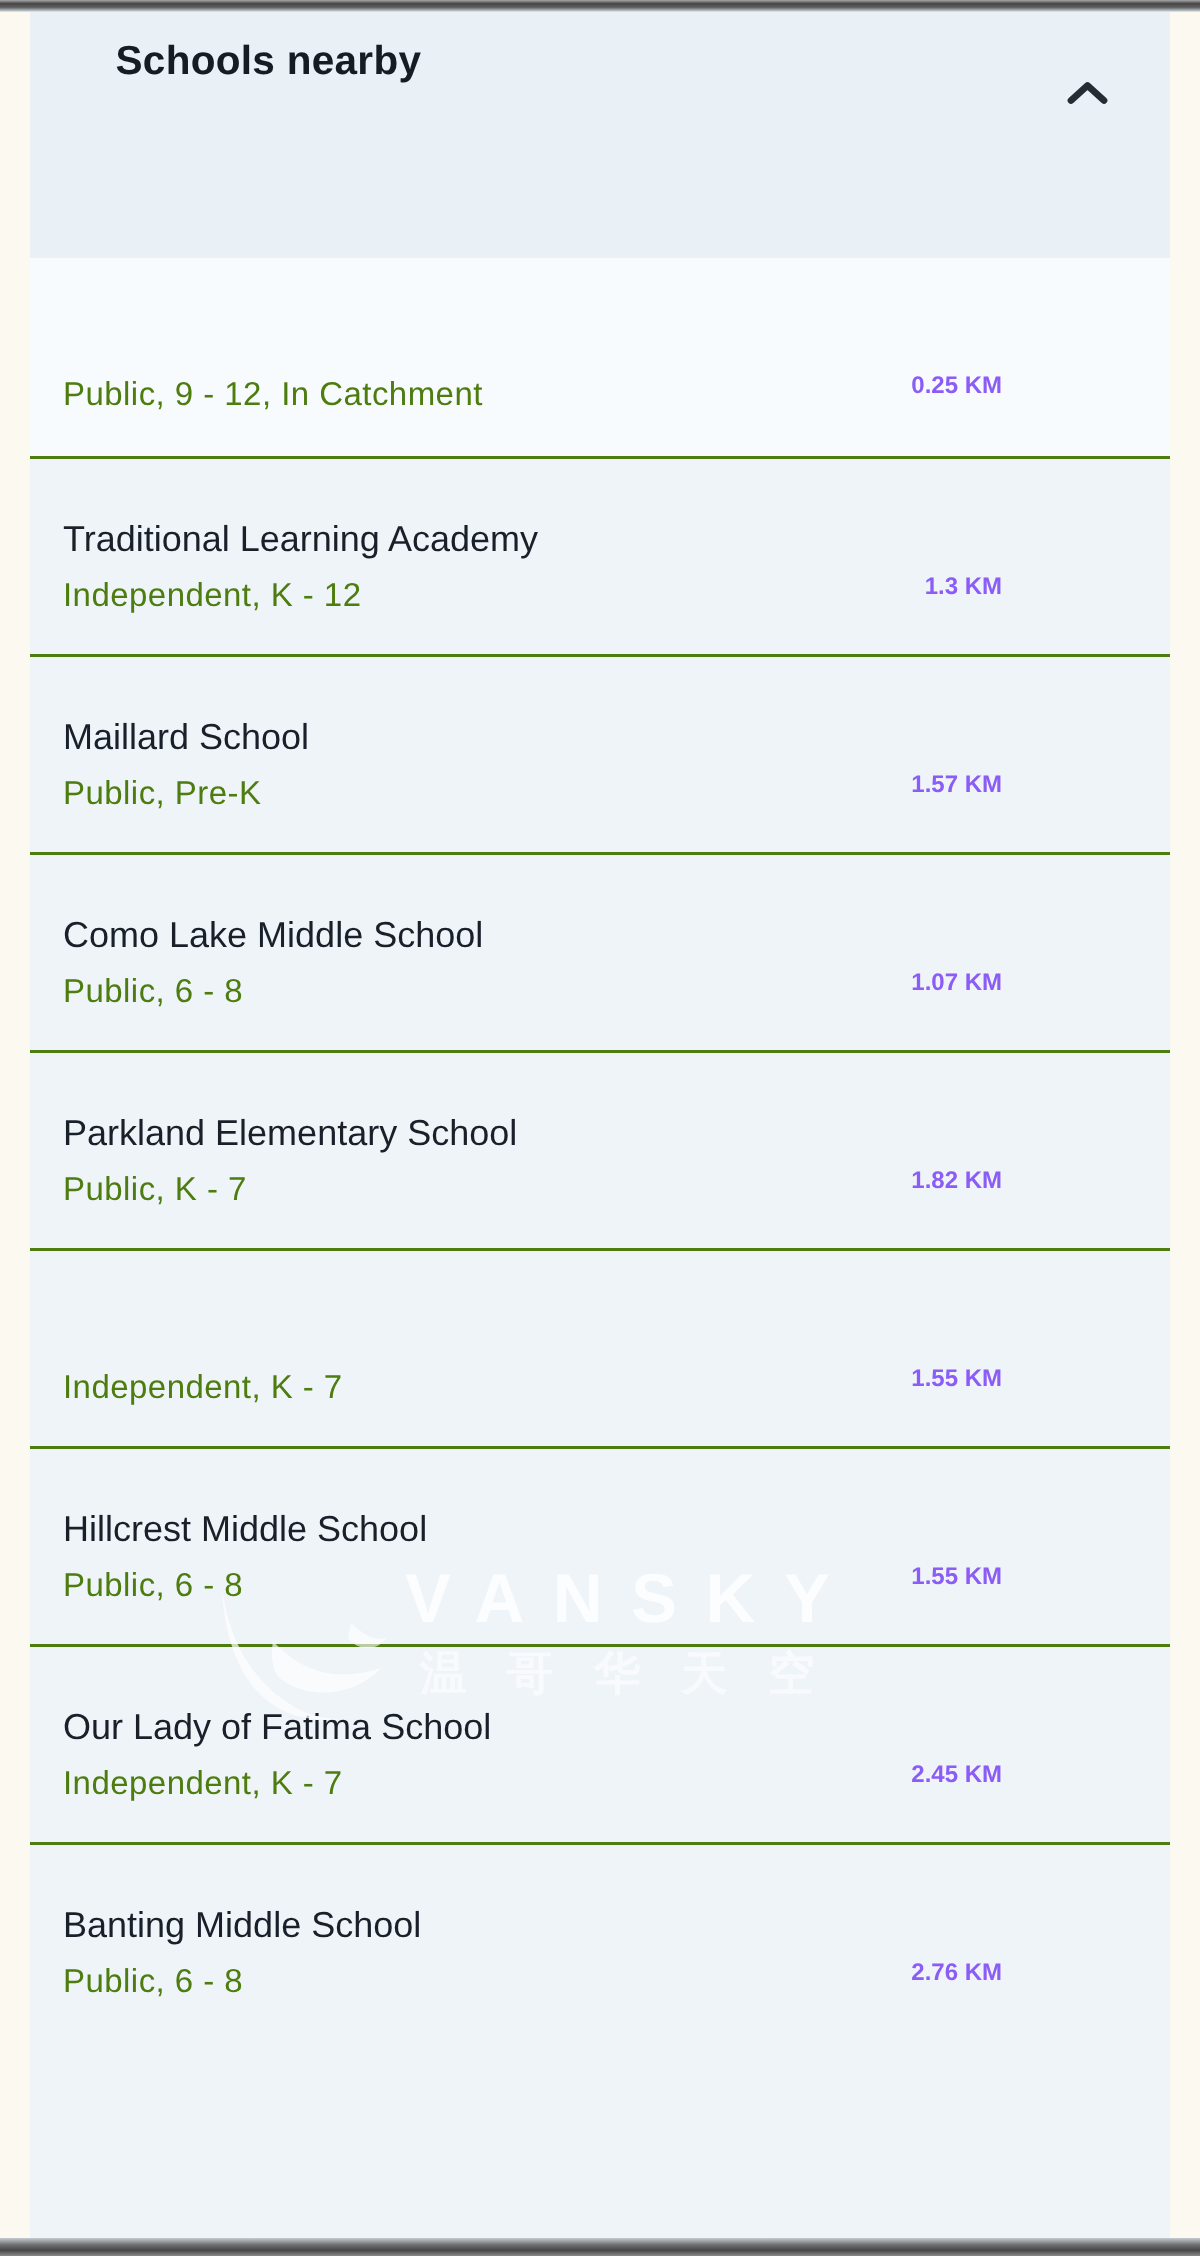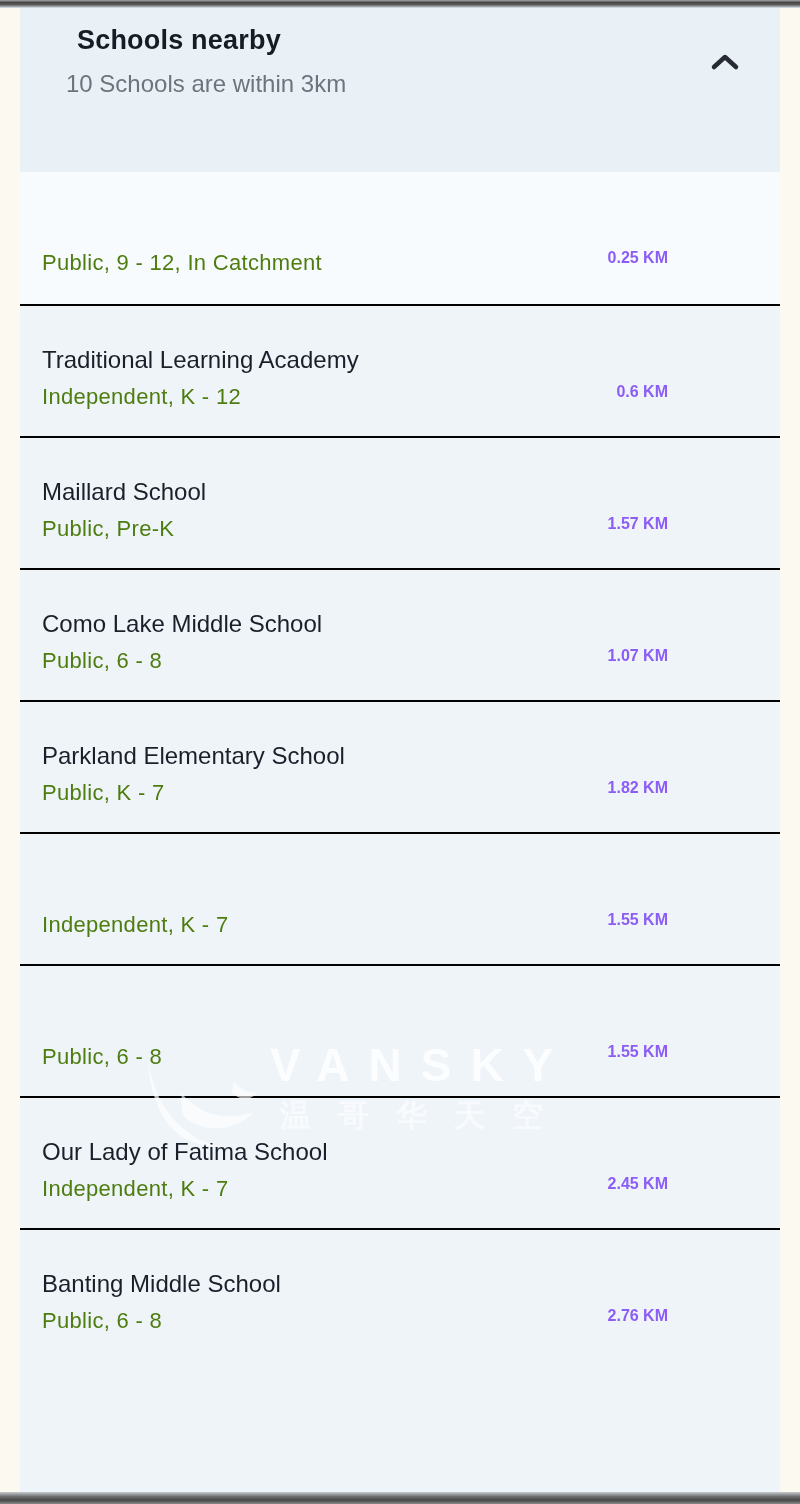--- a/index.html
+++ b/index.html
@@ -52,21 +52,21 @@
     display: flex; align-items: center; justify-content: center;
   }
   
   .school-row {
     position: relative;
     height: 132px;
     background: #eff4f9;
     box-sizing: border-box;
     cursor: pointer;
   }
-  .school-row + .school-row { border-top: 2px solid #000000; text-decoration: underline; }
+  .school-row + .school-row { border-top: 2px solid #4d7c0f; text-decoration: underline; }
   .school-row:first-child { background: #f8fbfd; }
   .school-name {
     position: absolute; left: 22px; top: 40px;
     font-size: 24px; font-weight: 400;
     color: #1a202a;
     white-space: nowrap;
   }
   .school-details {
     position: absolute; left: 22px; top: 78px;
     font-size: 22px; font-weight: 400;
@@ -108,38 +108,37 @@
 </style>
 </head>
 <body>
 
 <div class="top-edge"></div>
 
 <div class="card">
 
   <div class="panel-header">
     <h2 class="panel-title">Schools nearby</h2>
-    <p class="panel-subtitle">10 Schools are within 3km</p>
     <button class="collapse-btn">
       <svg width="32" height="18" viewBox="0 0 32 18">
         <polyline points="5,14 16,4 27,14" fill="none" stroke="#272c34" stroke-width="4.5" stroke-linecap="round" stroke-linejoin="round"></polyline>
       </svg>
     </button>
   </div>
 
   <div id="school-list">
   <div class="school-row">
     <div class="school-details">Public, 9 - 12, In Catchment</div>
     <div class="school-distance">0.25 KM</div>
   </div>
 
   <div class="school-row">
     <div class="school-name">Traditional Learning Academy</div>
     <div class="school-details">Independent, K - 12</div>
-    <div class="school-distance">0.6 KM</div>
+    <div class="school-distance">1.3 KM</div>
   </div>
 
   <div class="school-row">
     <div class="school-name">Maillard School</div>
     <div class="school-details">Public, Pre-K</div>
     <div class="school-distance">1.57 KM</div>
   </div>
 
   <div class="school-row">
     <div class="school-name">Como Lake Middle School</div>
@@ -153,20 +152,21 @@
     <div class="school-details">Public, K - 7</div>
     <div class="school-distance">1.82 KM</div>
   </div>
 
   <div class="school-row">
     <div class="school-details">Independent, K - 7</div>
     <div class="school-distance">1.55 KM</div>
   </div>
 
   <div class="school-row">
+    <div class="school-name">Hillcrest Middle School</div>
     <div class="school-details">Public, 6 - 8</div>
     <div class="school-distance">1.55 KM</div>
   </div>
 
   <div class="school-row">
     <div class="school-name">Our Lady of Fatima School</div>
     <div class="school-details">Independent, K - 7</div>
     <div class="school-distance">2.45 KM</div>
   </div>
 

